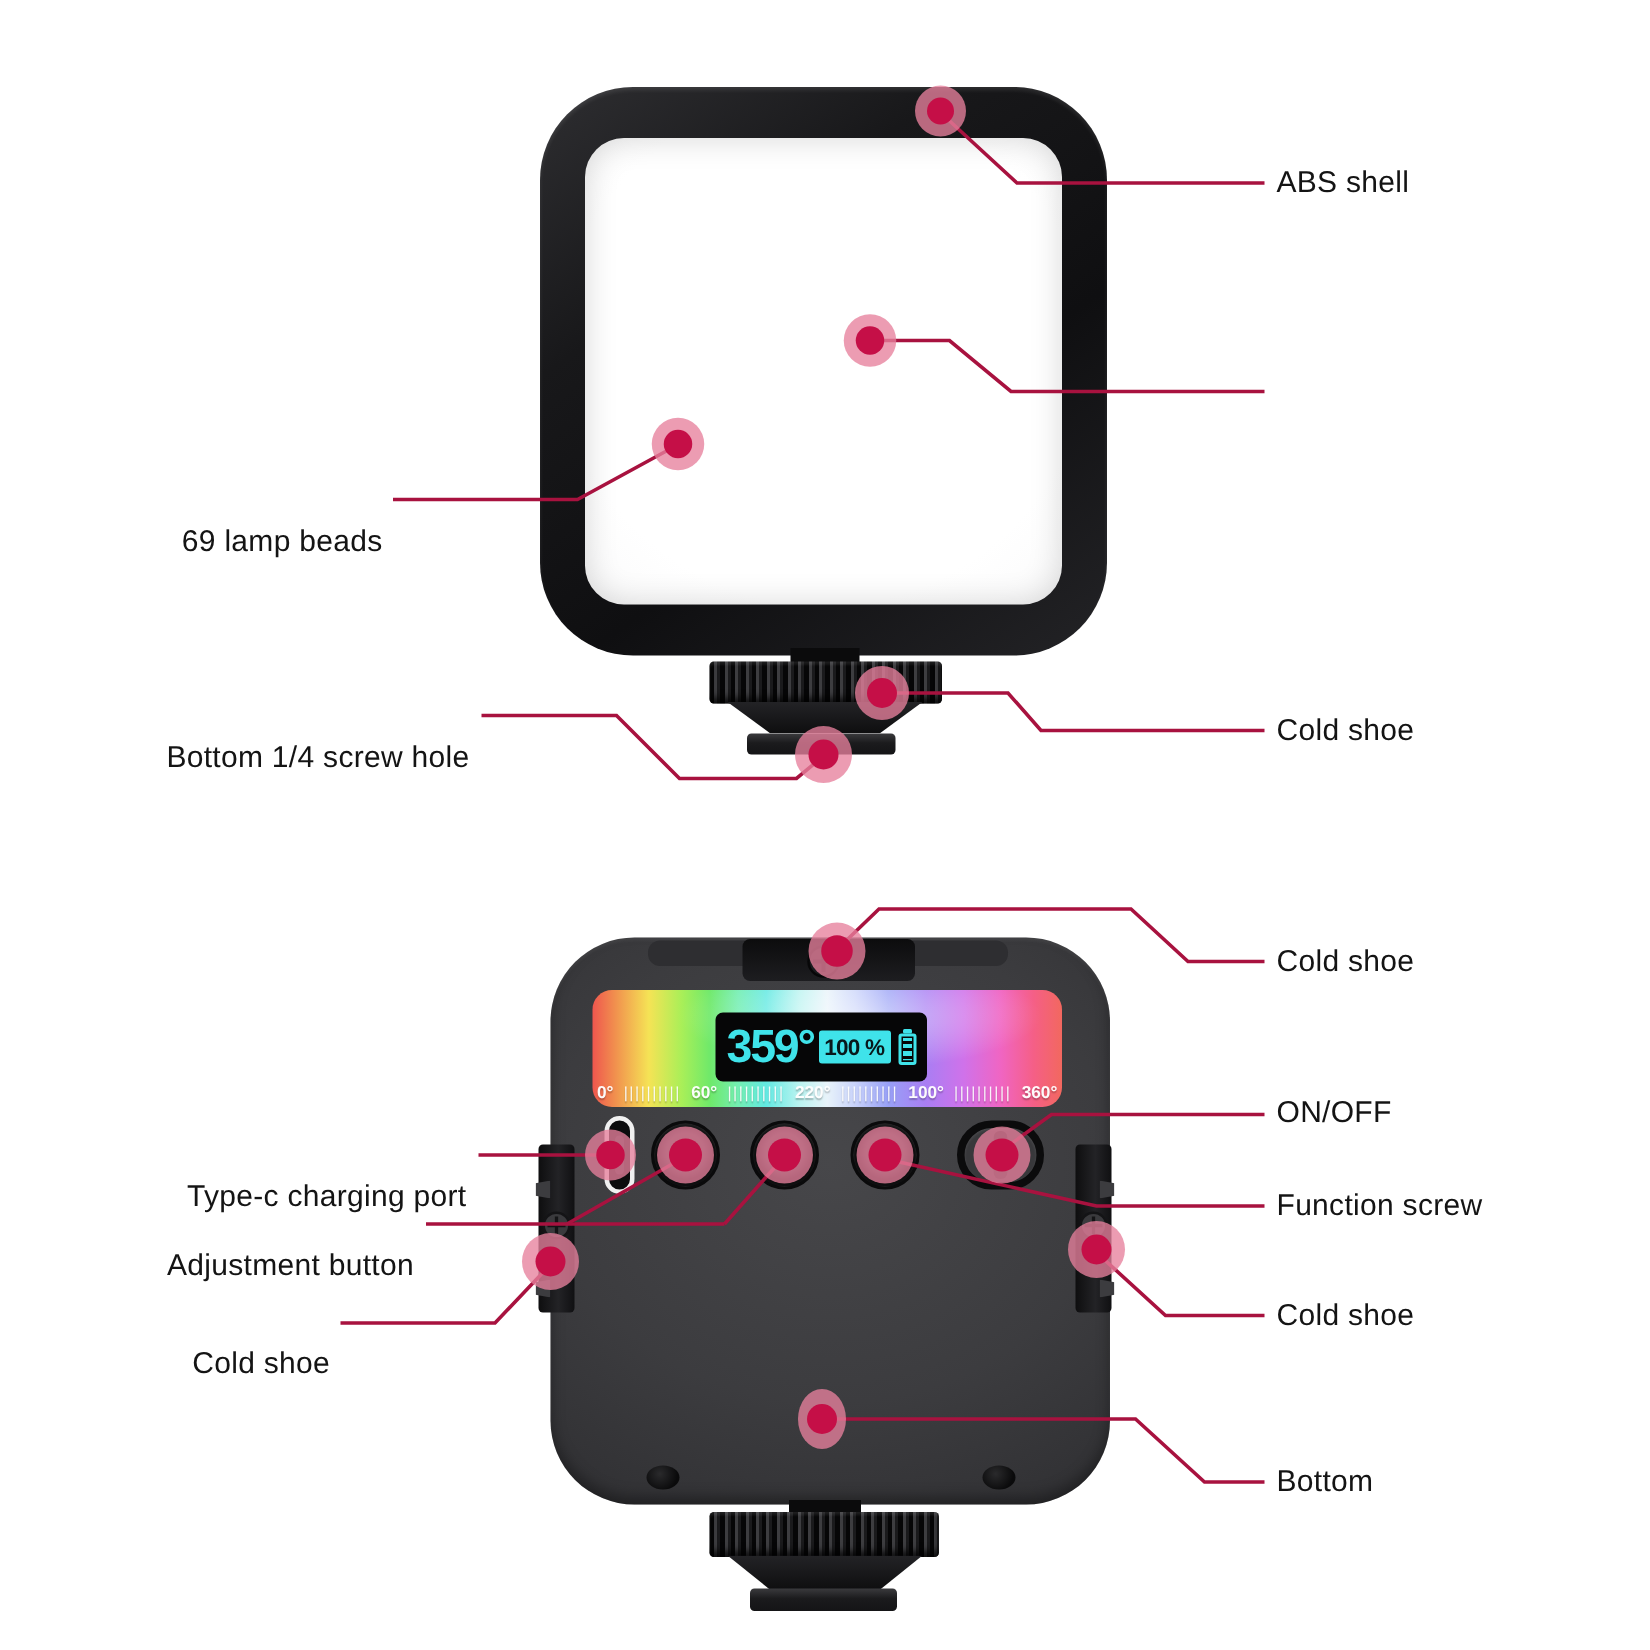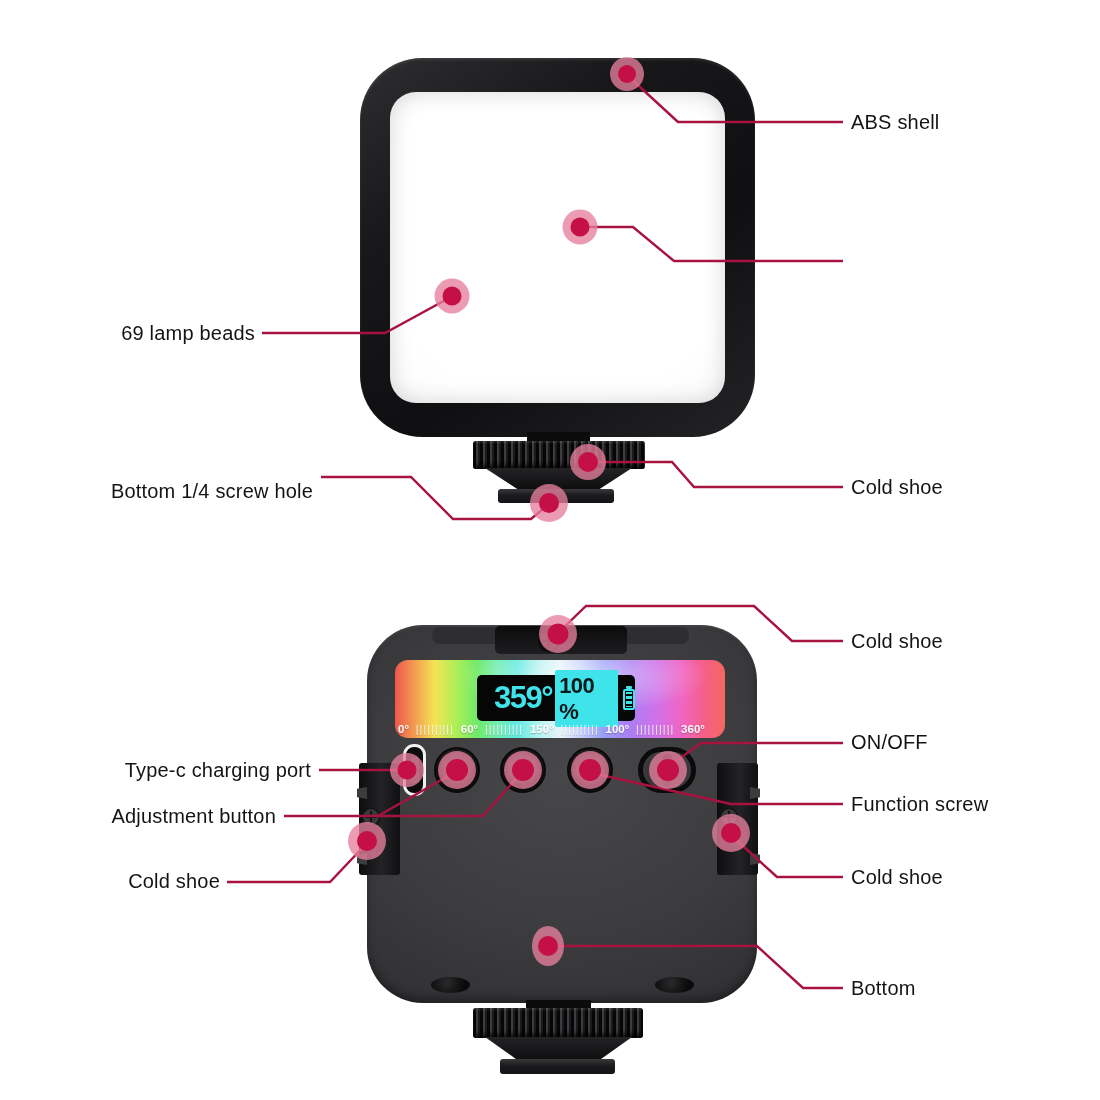--- a/index.html
+++ b/index.html
@@ -1,28 +1,28 @@
 <!DOCTYPE html>
 <html style="--background: #ffffff; --label-text: #141414; --callout-line: #a8123f; --dot-core: #c50f47; --dot-halo: #e7809c; --display-cyan: #3fe3ea;"><head>
 <meta charset="utf-8">
 <style>
   html,body { margin:0; padding:0; background:#fff; }
   .stage {
     position:relative; width:1100px; height:1100px;
     background:var(--background,#fff); overflow:hidden;
     font-family:"Liberation Sans", sans-serif;
   }
-  .abs { position:absolute;padding-left:17px; }
+  .abs { position:absolute; }
 
   
   .lbl {
     position:absolute; font-size:20px; color:var(--label-text,#141414);
     white-space:nowrap; line-height:30px; letter-spacing:0.2px;
   }
-  .lbl.left-col { text-align:right; }
+  .lbl.left-col { text-align:right;margin-top:28px; }
 
   
   .f-frame {
     left:360px; top:58px; width:378px; height:379px; border-radius:62px;
     background:linear-gradient(145deg,#2e2e31 0%,#18181a 30%,#0f0f11 62%,#232326 100%);
     box-shadow:inset 0 2px 3px rgba(255,255,255,0.10);
   }
   .f-panel {
     left:390px; top:92px; width:318px; height:311px; border-radius:26px;
     background:radial-gradient(100% 100% at 50% 45%, #ffffff 55%, #f3f3f4 100%);
@@ -76,21 +76,21 @@
   .hue-scale .tick-label { font-size:11.5px; font-weight:700; }
   .hue-scale .ticks { font-size:10.5px; font-weight:400; letter-spacing:1.1px; padding-bottom:1px; opacity:0.95; }
   .lcd {
     left:477px; top:675px; width:141px; height:46px; border-radius:5px; z-index:4;
     background:#060607; display:flex; align-items:center; justify-content:center; gap:3px;
   }
   .lcd .hue-val {
     color:var(--display-cyan,#3fe3ea); font-size:31px; font-weight:700; letter-spacing:-1.5px;
   }
   .lcd .pct {
-    background:var(--display-cyan,#3fe3ea); color:#08181b; font-size:22px; font-weight:700;
+    background:var(--display-cyan,#3fe3ea); color:#08181b; font-size:15px; font-weight:700;
     letter-spacing:-0.5px; padding:3px 4px 2px 4px; border-radius:2px;
   }
   .battery {
     position:relative; width:12px; height:21px; border:2px solid var(--display-cyan,#3fe3ea);
     border-radius:2px; margin-left:2px; margin-top:3px;
     background:repeating-linear-gradient(180deg, var(--display-cyan,#3fe3ea) 0 3px, #060607 3px 5px);
     background-clip:content-box; padding:1px;
     box-sizing:border-box;
   }
   .battery::before {
@@ -163,21 +163,21 @@
   <div class="abs r-body"></div>
   <div class="abs r-channel"></div>
   <div class="abs r-slot"></div>
 
   <div class="abs strip"></div>
   <div class="abs hue-scale">
     <span class="tick-label">0°</span>
     <span class="ticks">||||||||||</span>
     <span class="tick-label">60°</span>
     <span class="ticks">||||||||||</span>
-    <span class="tick-label">150°</span>
+    <span class="tick-label">220°</span>
     <span class="ticks">||||||||||</span>
     <span class="tick-label">100°</span>
     <span class="ticks">||||||||||</span>
     <span class="tick-label">360°</span>
   </div>
 
   <div class="abs lcd">
     <span class="hue-val">359°</span>
     <span class="pct">100 %</span>
     <span class="abs battery" style="position:relative;"></span>
@@ -285,21 +285,21 @@
         <circle class="dot-core" cx="731" cy="833" r="10"></circle>
     </g>
     <g>
       <ellipse class="dot-halo" cx="548" cy="946" rx="16" ry="20"></ellipse>
         <circle class="dot-core" cx="548" cy="946" r="10"></circle>
     </g>
   </svg>
 
   <div class="lbl z40" style="left:851px; top:107px;">ABS shell</div>
   <div class="lbl z40 left-col" style="right:845px; top:318px;">69 lamp beads</div>
-  <div class="lbl z40 left-col" style="right:787px; top:476px;">Bottom 1/4 screw hole</div>
+  <div class="lbl z40 left-col" style="right:787px; top:462px;">Bottom 1/4 screw hole</div>
   <div class="lbl z40" style="left:851px; top:472px;">Cold shoe</div>
 
   <div class="lbl z40" style="left:851px; top:626px;">Cold shoe</div>
   <div class="lbl z40 left-col" style="right:824px; top:801px;">Adjustment button</div>
   <div class="lbl z40 left-col" style="right:789px; top:755px;">Type-c charging port</div>
   <div class="lbl z40" style="left:851px; top:727px;">ON/OFF</div>
   <div class="lbl z40" style="left:851px; top:789px;">Function screw</div>
   <div class="lbl z40 left-col" style="right:880px; top:866px;">Cold shoe</div>
   <div class="lbl z40" style="left:851px; top:862px;">Cold shoe</div>
   <div class="lbl z40" style="left:851px; top:973px;">Bottom</div>

